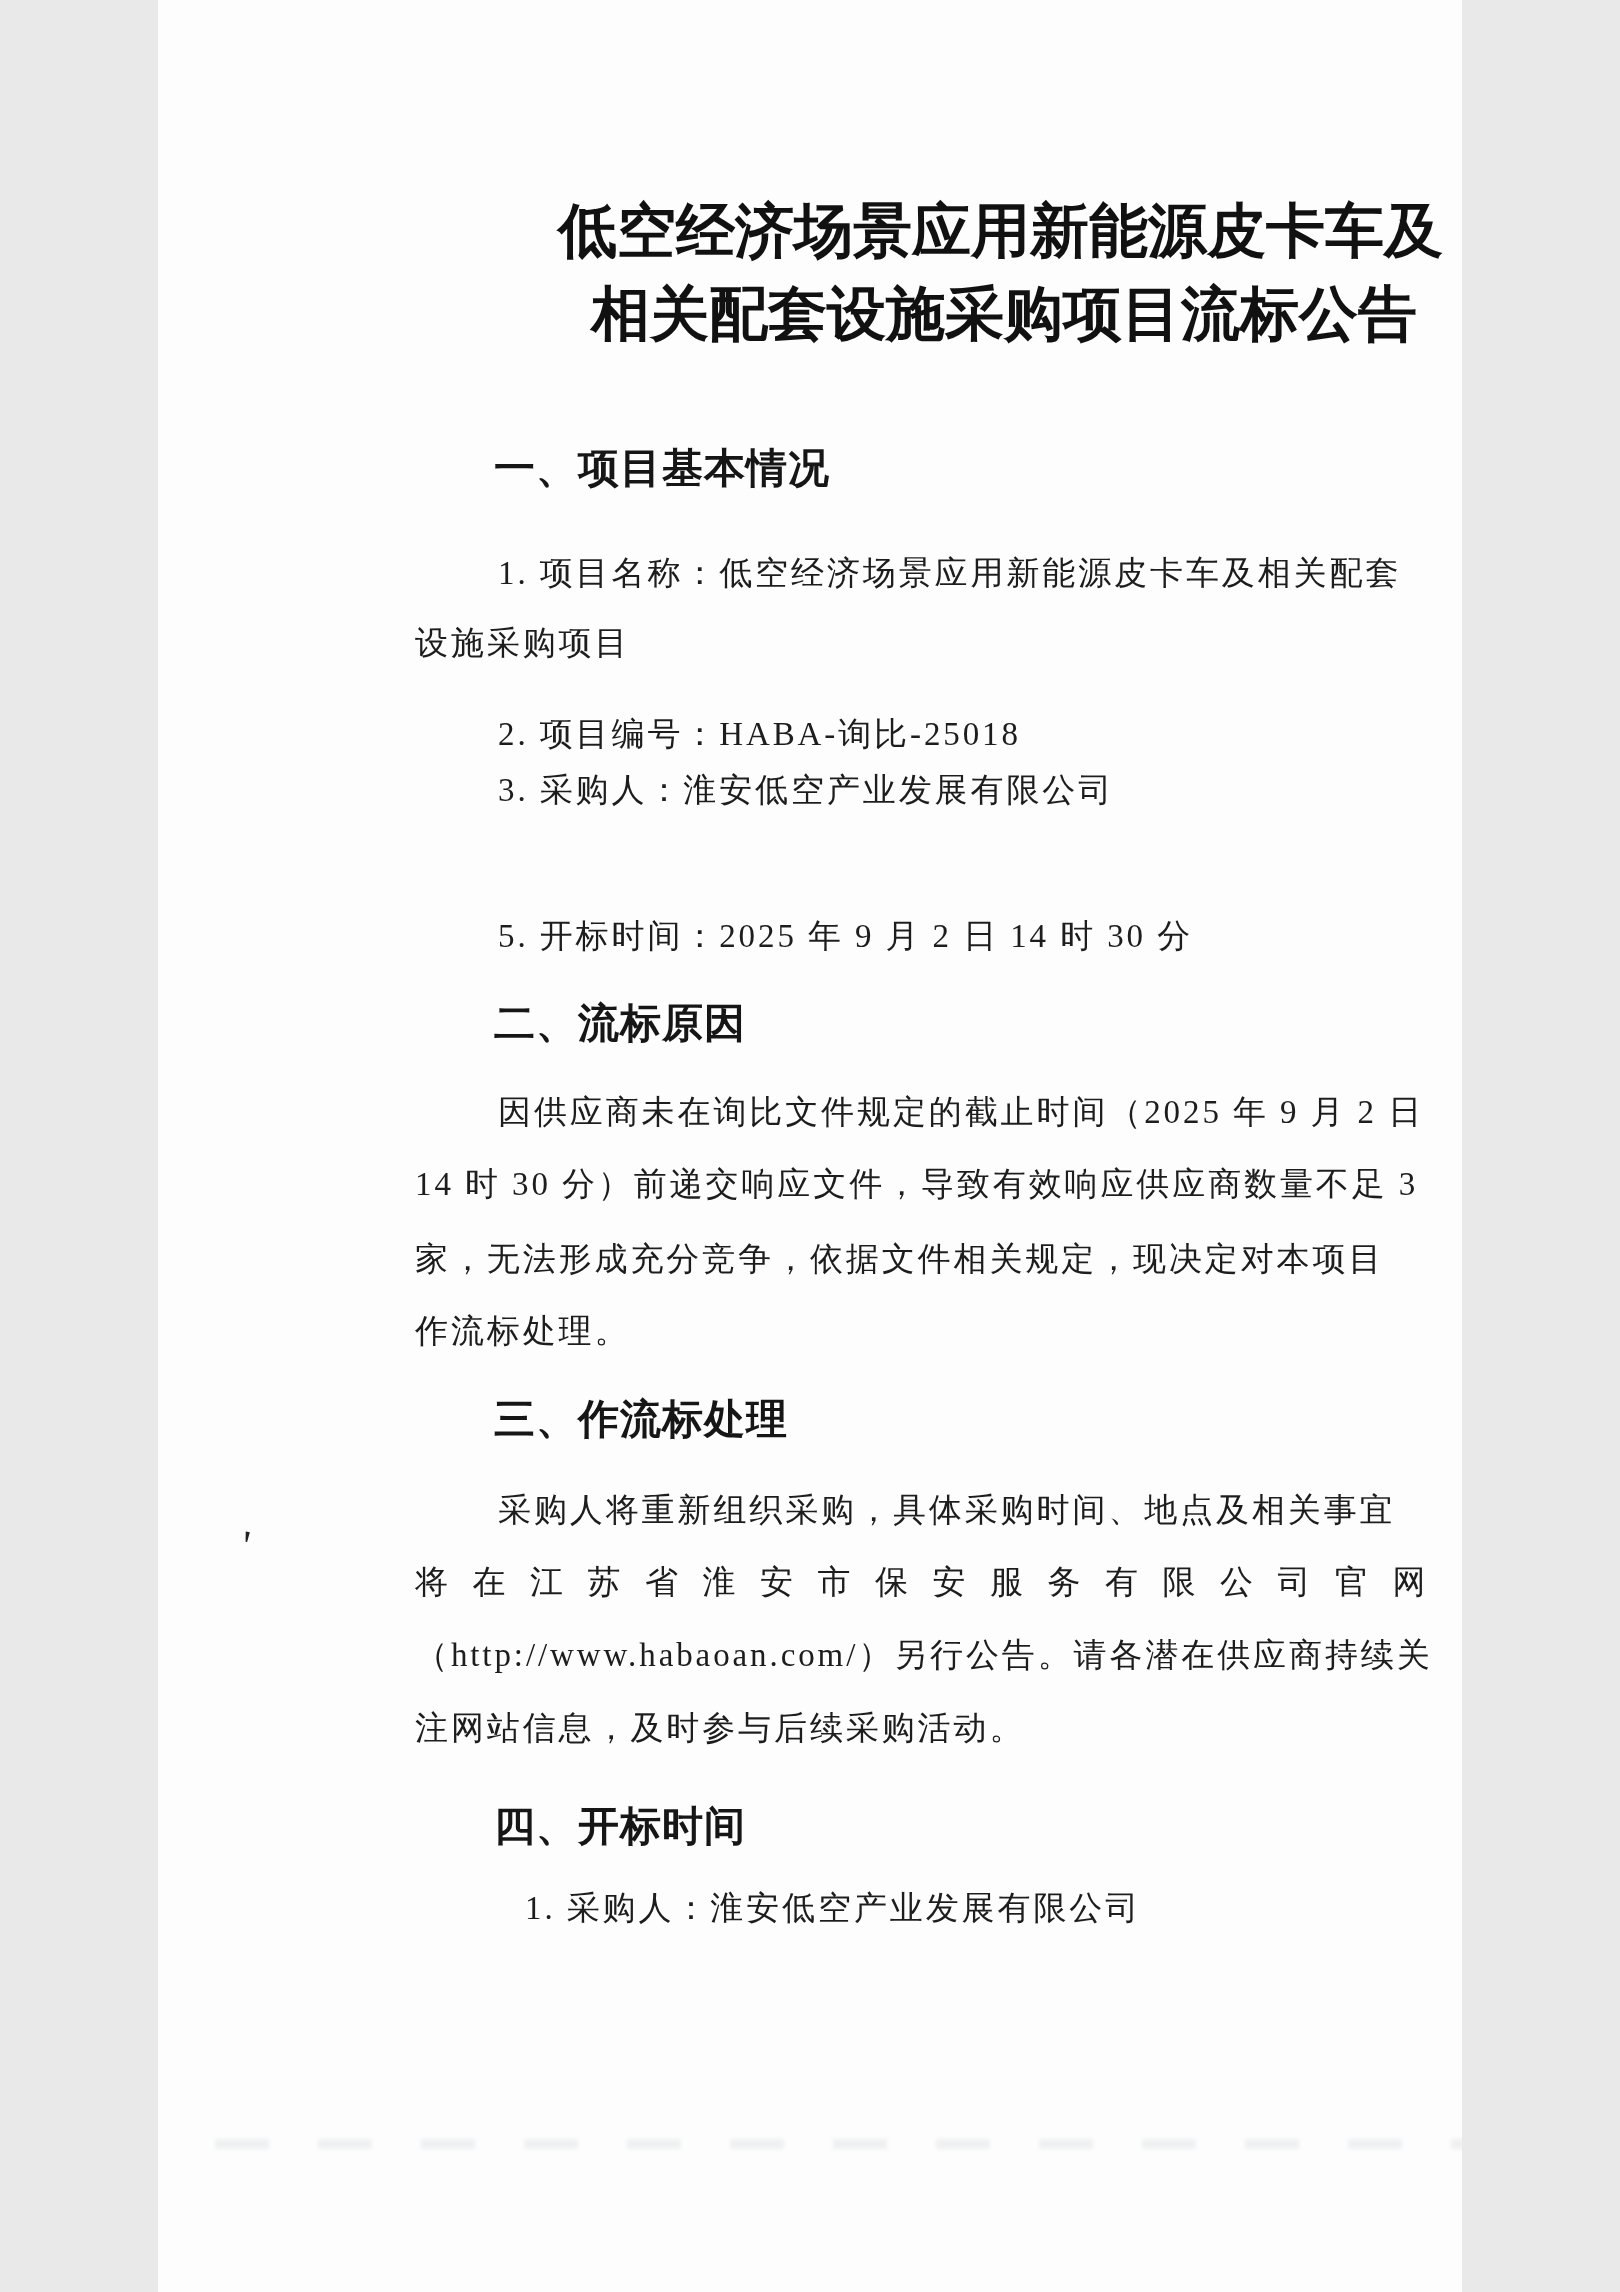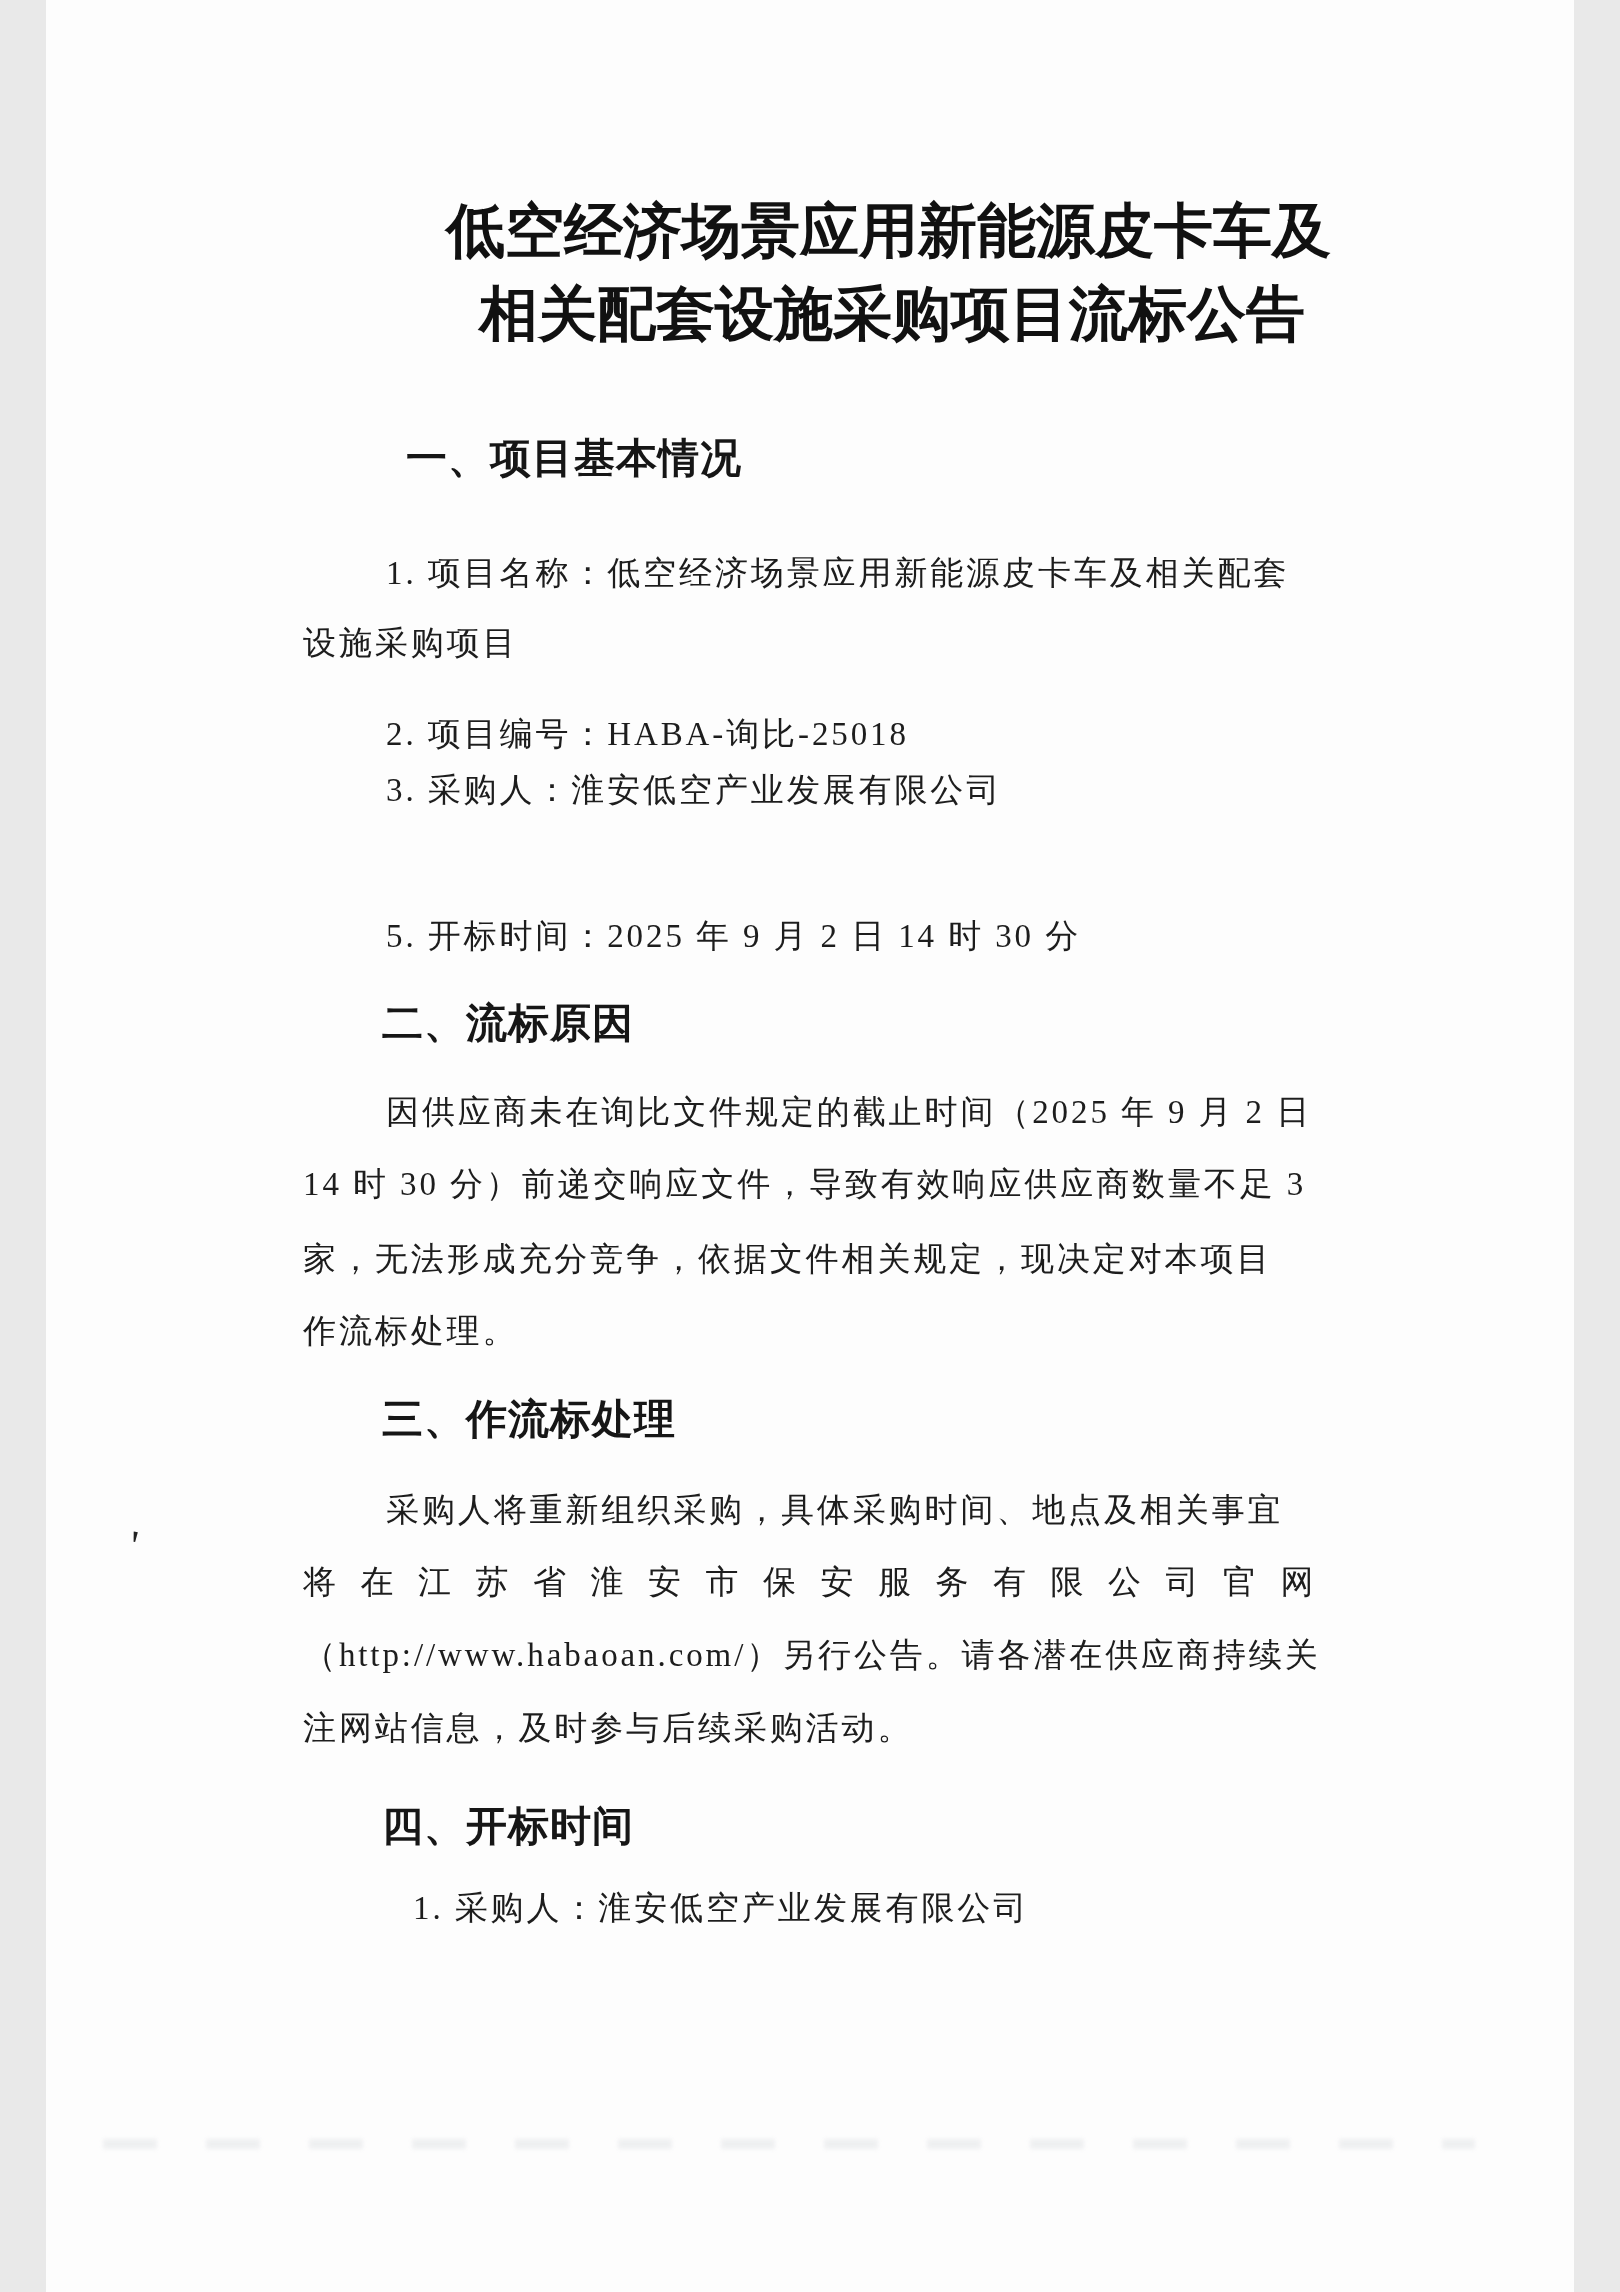--- a/index.html
+++ b/index.html
@@ -2,21 +2,21 @@
 <html><head>
 <meta charset="utf-8">
 <style>
   html, body {
     margin: 0;
     padding: 0;
     background: #e9e9e9;
   }
   .page {
     position: relative;
-    width: 1528px;
+    width: 1304px;
     height: 2293px;
     margin: 0 auto;
     background: #fdfdfd;
     overflow: hidden;
     color: #1b1b1b;
   }
   
   .doc-title {
     position: absolute;
     font-family: "Liberation Serif", serif;
@@ -81,21 +81,21 @@
   }
 </style>
 </head>
 <body>
 
 <div class="page">
 
   <div class="doc-title" style="left:400px; top:199px;">低空经济场景应用新能源皮卡车及</div>
   <div class="doc-title" style="left:433px; top:282px;">相关配套设施采购项目流标公告</div>
 
-  <div class="sec-heading" style="top:435px;margin-left:24px;">一、项目基本情况</div>
+  <div class="sec-heading" style="top:445px;">一、项目基本情况</div>
   <div class="body-line indent" style="top:551px;">1. 项目名称：低空经济场景应用新能源皮卡车及相关配套</div>
   <div class="body-line flush" style="top:621px;">设施采购项目</div>
   <div class="body-line indent" style="top:696px;margin-top:16px;">2. 项目编号：HABA-询比-25018</div>
   <div class="body-line indent" style="top:768px;">3. 采购人：淮安低空产业发展有限公司</div>
   <div class="body-line indent" style="top:914px;">5. 开标时间：2025 年 9 月 2 日 14 时 30 分</div>
 
   <div class="sec-heading" style="top:1000px;">二、流标原因</div>
   <div class="body-line indent" style="top:1090px;">因供应商未在询比文件规定的截止时间（2025 年 9 月 2 日</div>
   <div class="body-line flush" style="top:1162px;">14 时 30 分）前递交响应文件，导致有效响应供应商数量不足 3</div>
   <div class="body-line flush" style="top:1237px;">家，无法形成充分竞争，依据文件相关规定，现决定对本项目</div>

